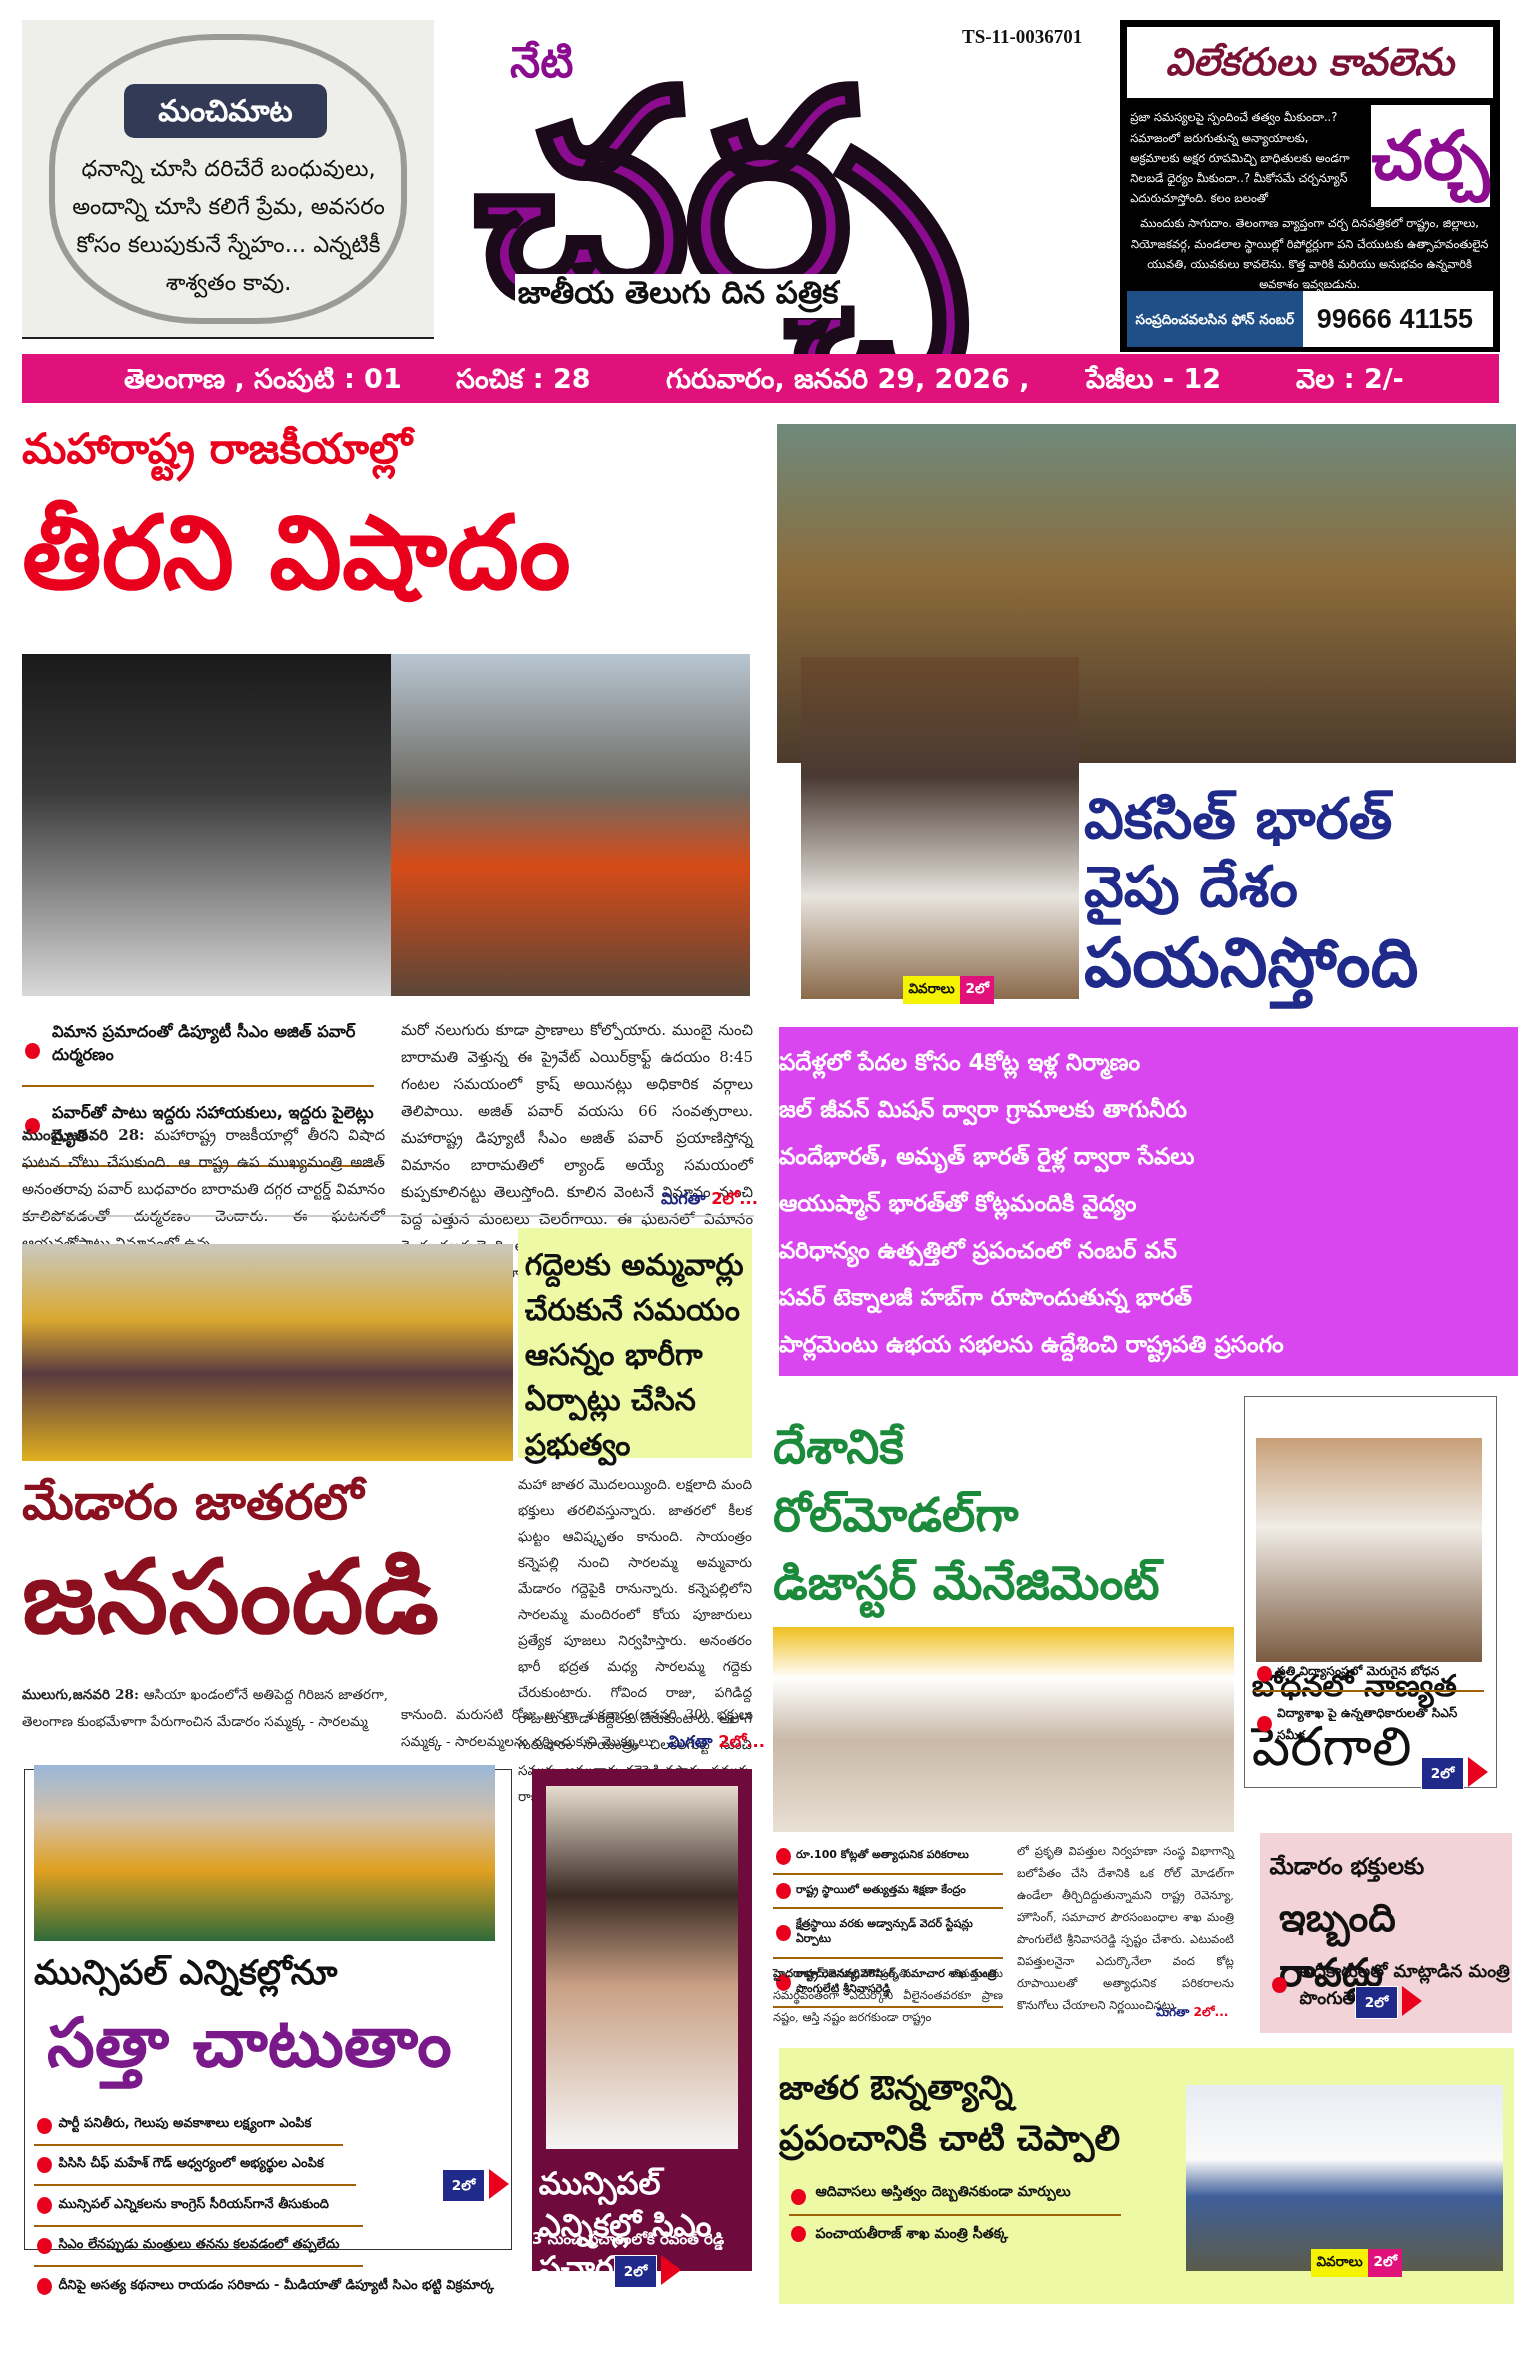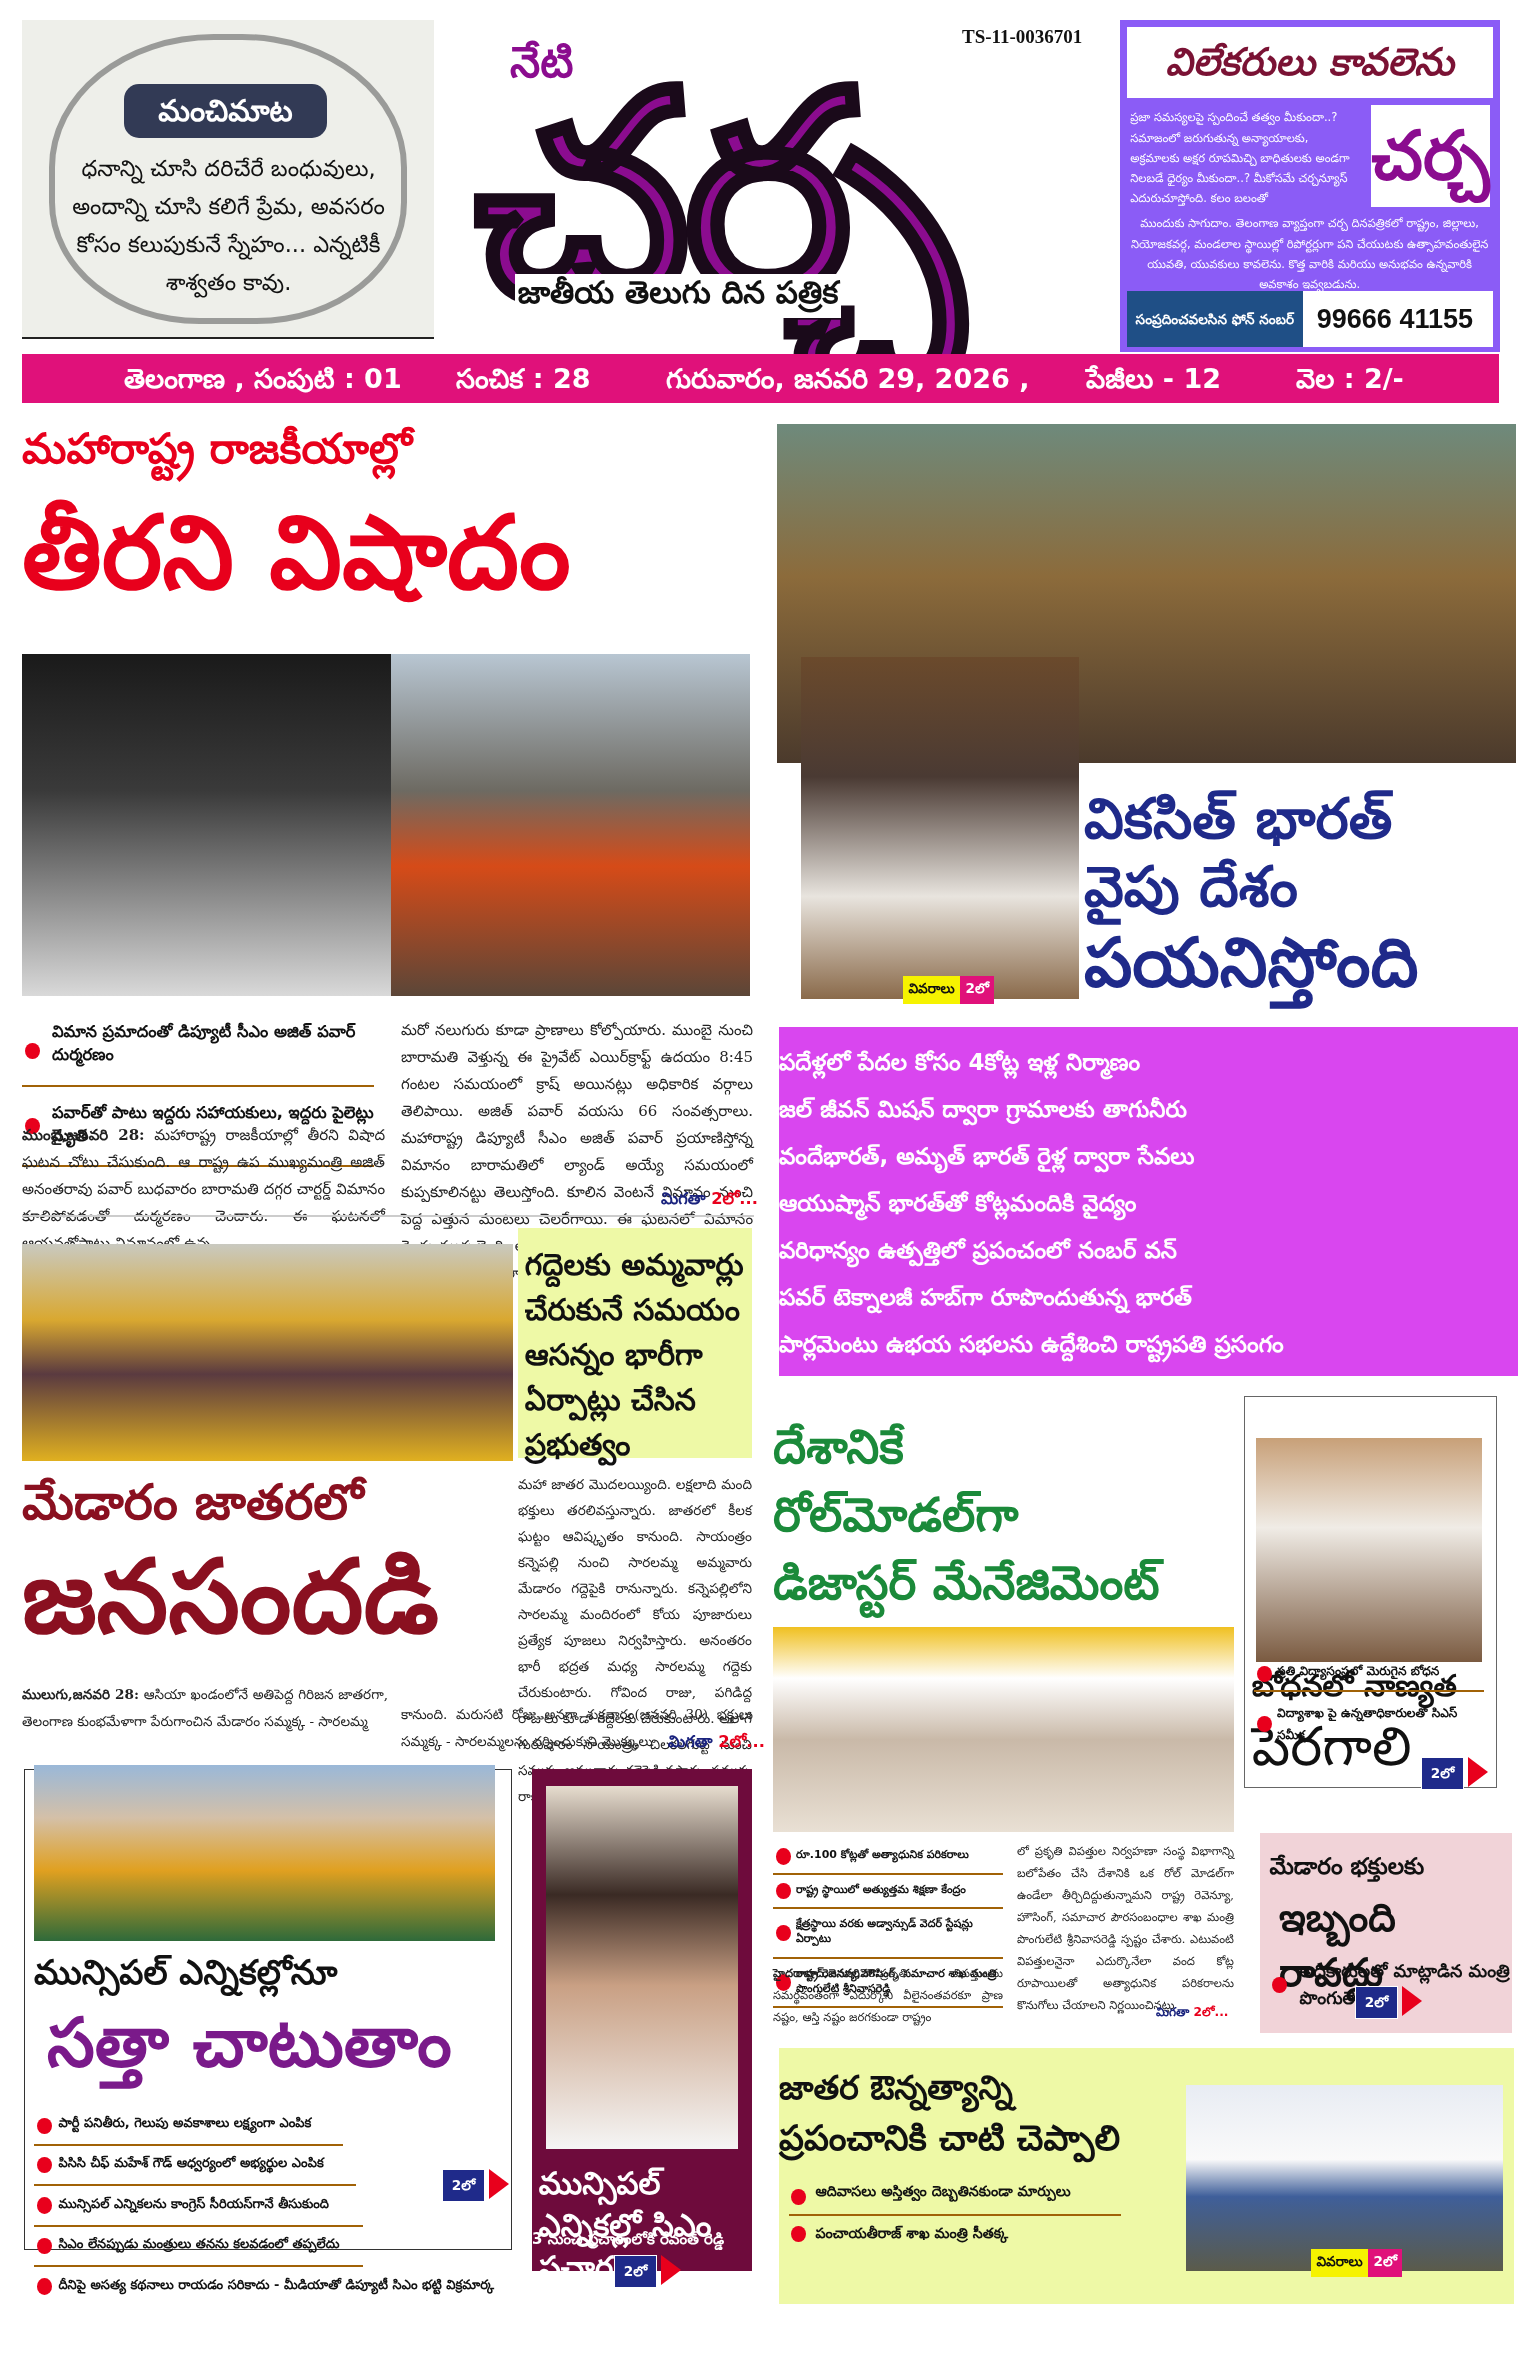--- a/index.html
+++ b/index.html
@@ -3,27 +3,27 @@
 <meta charset="utf-8">
 <style>
   html,body{margin:0;padding:0;background:#fff;}
   body{width:1534px;height:2377px;position:relative;overflow:hidden;font-family:"DejaVu Sans",sans-serif;color:#111;}
   .abs{position:absolute;box-sizing:border-box;}
   .photo{background:#8a8a8a;overflow:hidden;}
   .center{text-align:left;}
   
   #quote-box{left:22px;top:20.3px;width:412px;height:319px;background:#eeefea;border-bottom:2px solid #222;}
   #quote-box .petals{position:absolute;inset:13.6px 27px;border:6.8px solid #555;border-radius:46% 46% 42% 42%;opacity:.55;}
-  #quote-title{position:absolute;left:102px;top:64px;width:203px;height:54px;background:#323a55;color:#fff;border-radius:15px;font-size:30px;font-weight:bold;line-height:54px;text-align:center;}
+  #quote-title{position:absolute;left:102px;top:64px;width:203px;height:54px;background:#323a55;color:#fff;border-radius:10px;font-size:30px;font-weight:bold;line-height:54px;text-align:center;}
   #quote-text{position:absolute;left:47px;top:129px;width:319px;font-size:22.4px;line-height:38px;text-align:center;color:#111;}
   #reg-no{left:962px;top:26px;font-family:"Liberation Serif",serif;font-size:19px;font-weight:bold;}
   #logo-neti{left:510px;top:37px;font-size:43px;font-weight:bold;color:#8b0c8f;}
   #logo-main{left:474px;top:27px;font-size:285px;font-weight:bold;color:#8b0c8f;line-height:339px;letter-spacing:-6.8px;-webkit-text-stroke:5.4px #1a0a1a;}
   #logo-tag{left:515px;top:274px;font-size:31px;font-weight:bold;color:#111;background:#fff;padding:0 2.7px;}
-  #ad-box{left:1120px;top:20.3px;width:380px;height:332px;background:#8b5cf6;color:#fff;}
+  #ad-box{left:1120px;top:20.3px;width:380px;height:332px;background:#000000;color:#fff;}
   #ad-title{position:absolute;left:6.8px;top:6.8px;width:366px;height:71px;background:#fff;color:#7a1234;font-size:38px;font-weight:bold;line-height:71px;text-align:center;font-style:italic;}
   #ad-text{position:absolute;left:10.2px;top:87px;width:224px;font-size:11.5px;line-height:20.3px;}
   #ad-text2{position:absolute;left:10.2px;top:193px;width:359px;font-size:11.5px;line-height:20.3px;text-align:center;}
   #ad-logo{position:absolute;left:251px;top:85px;width:119px;height:102px;background:#fff;color:#8b0c8f;font-size:68px;font-weight:bold;text-align:center;line-height:102px;}
   #ad-phone{position:absolute;left:6.8px;top:271px;width:366px;height:56px;background:#fff;}
   #ad-phone-label{position:absolute;left:0;top:0;width:176px;height:56px;background:#1f4f86;color:#fff;font-size:13.6px;font-weight:bold;line-height:56px;text-align:center;}
   #ad-phone-num{position:absolute;left:190px;top:0;font-size:27px;font-weight:bold;color:#111;line-height:56px;font-family:"Liberation Sans",sans-serif;}
   
   #info-bar{left:22px;top:354px;width:1477px;height:49px;background:#e0117a;color:#fff;font-size:27px;font-weight:bold;line-height:49px;}
   #info-bar span{position:absolute;}

